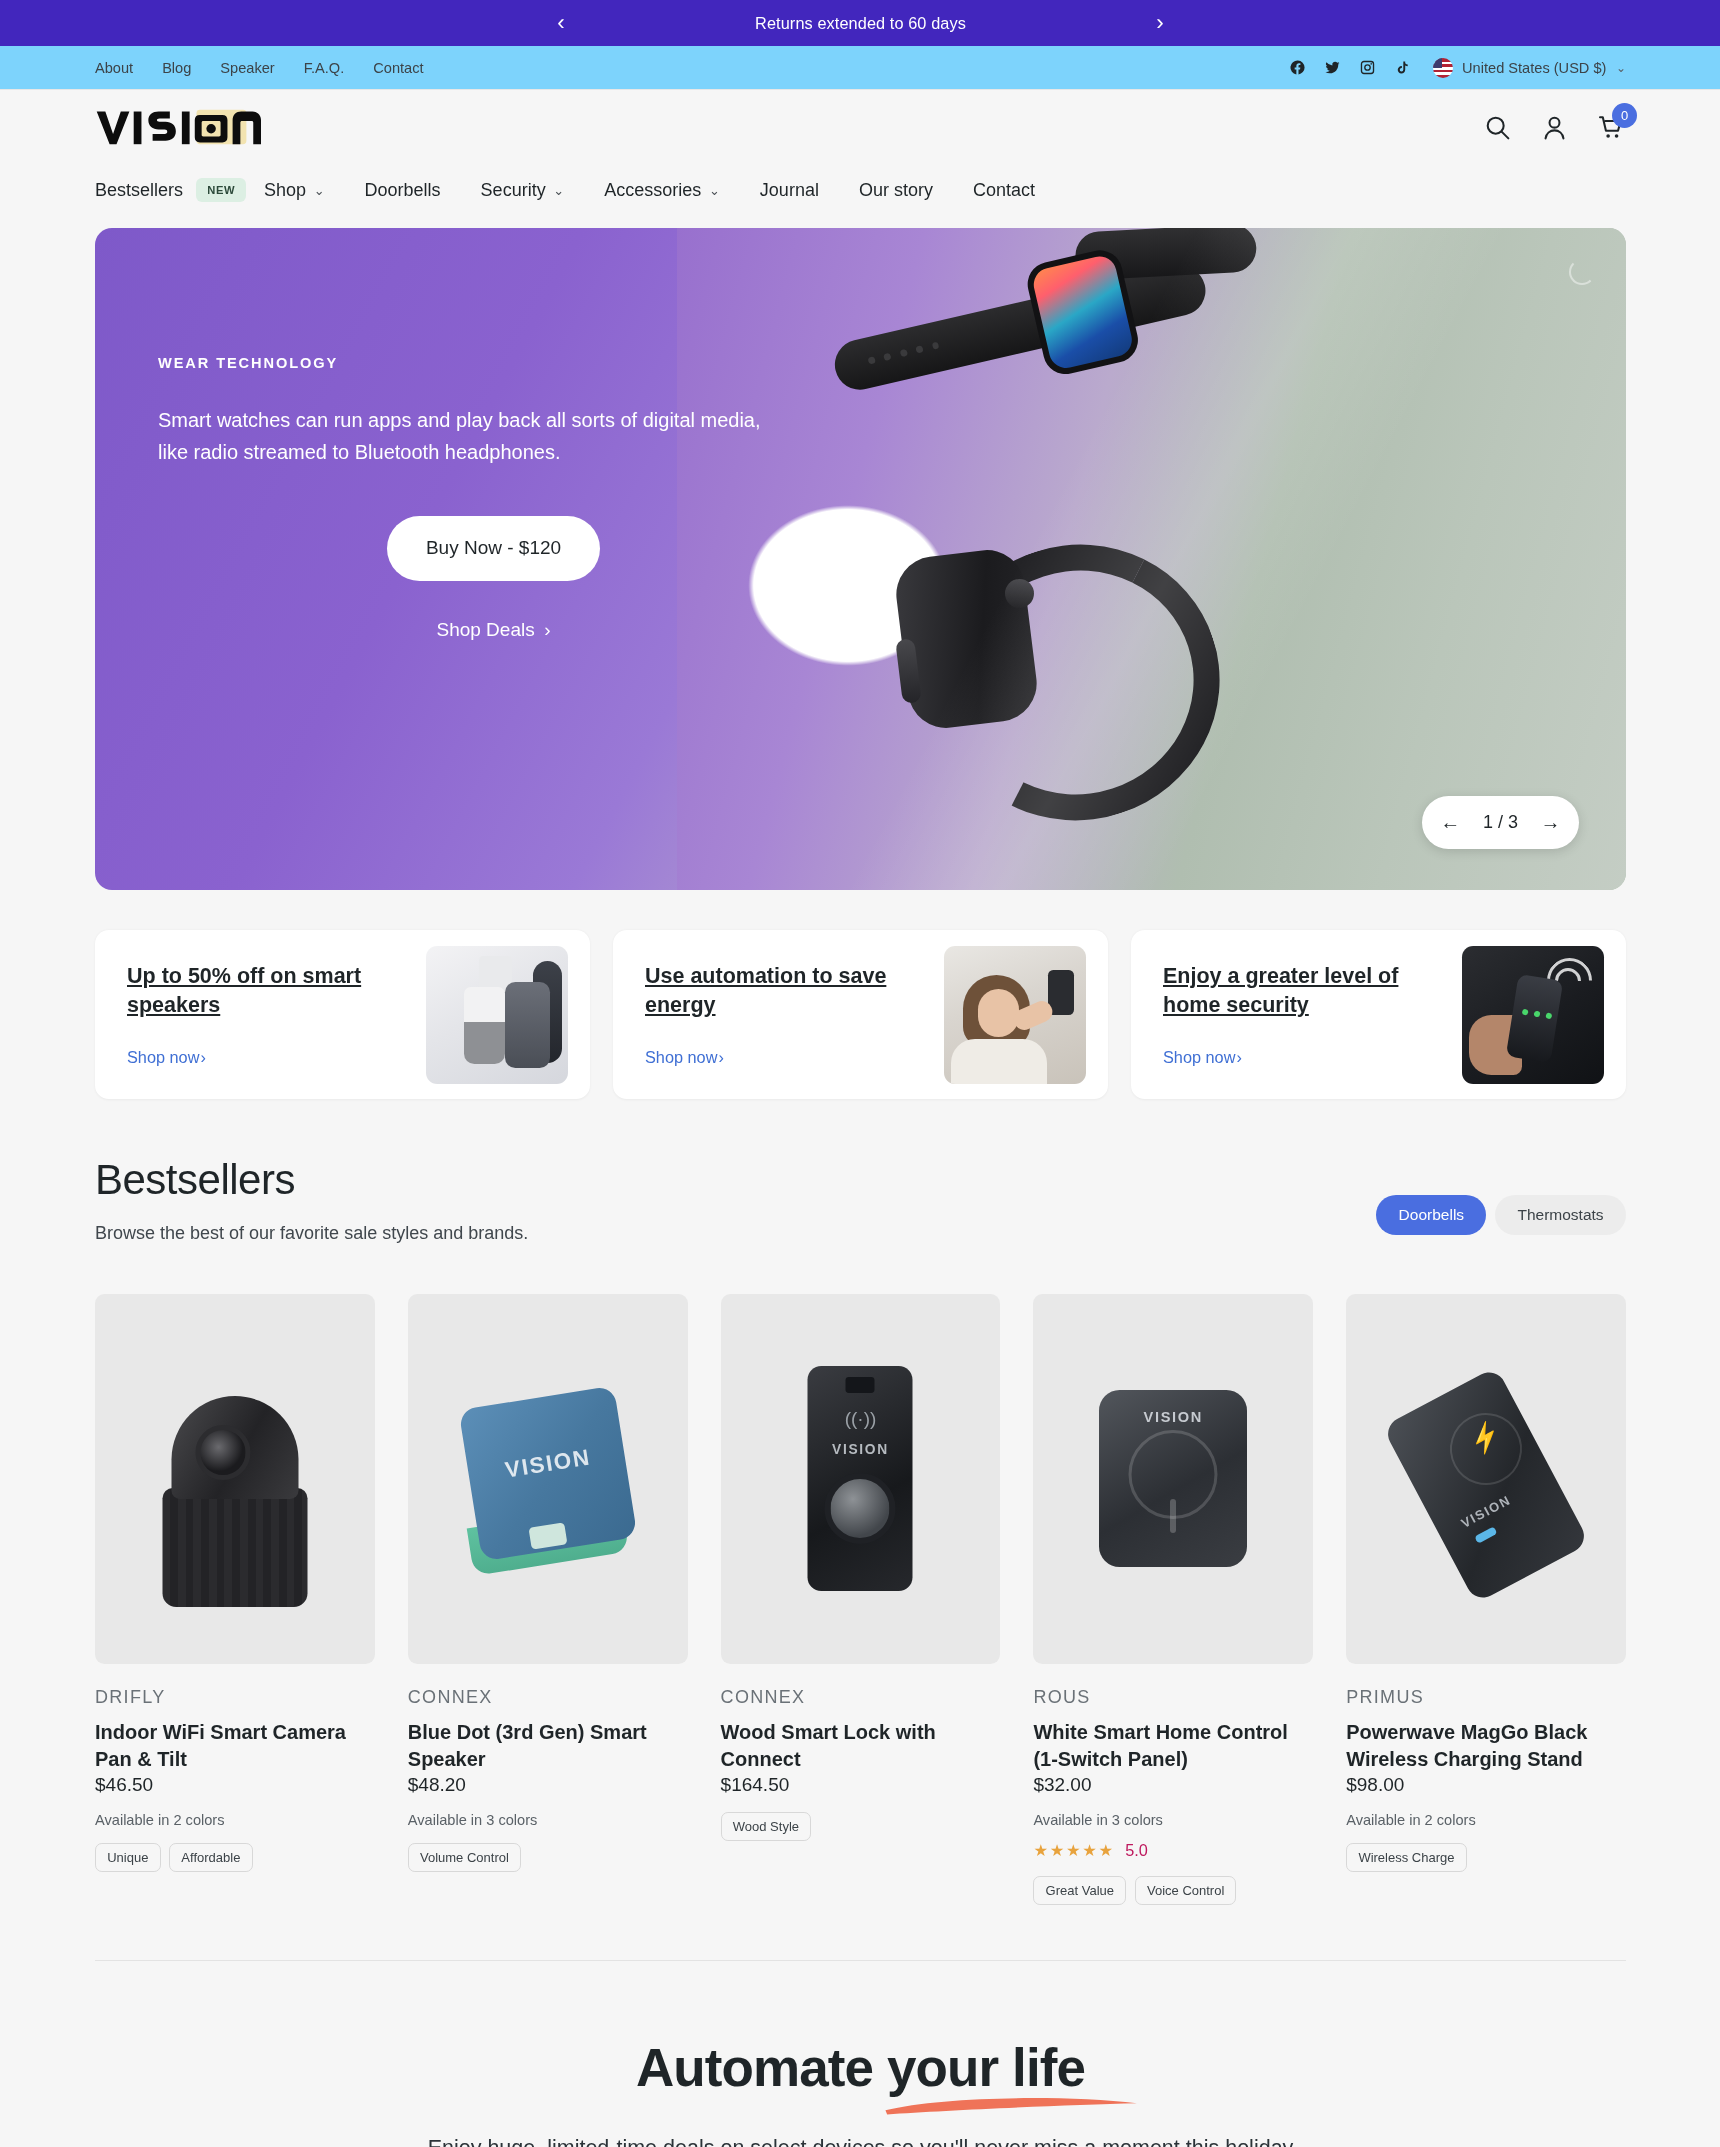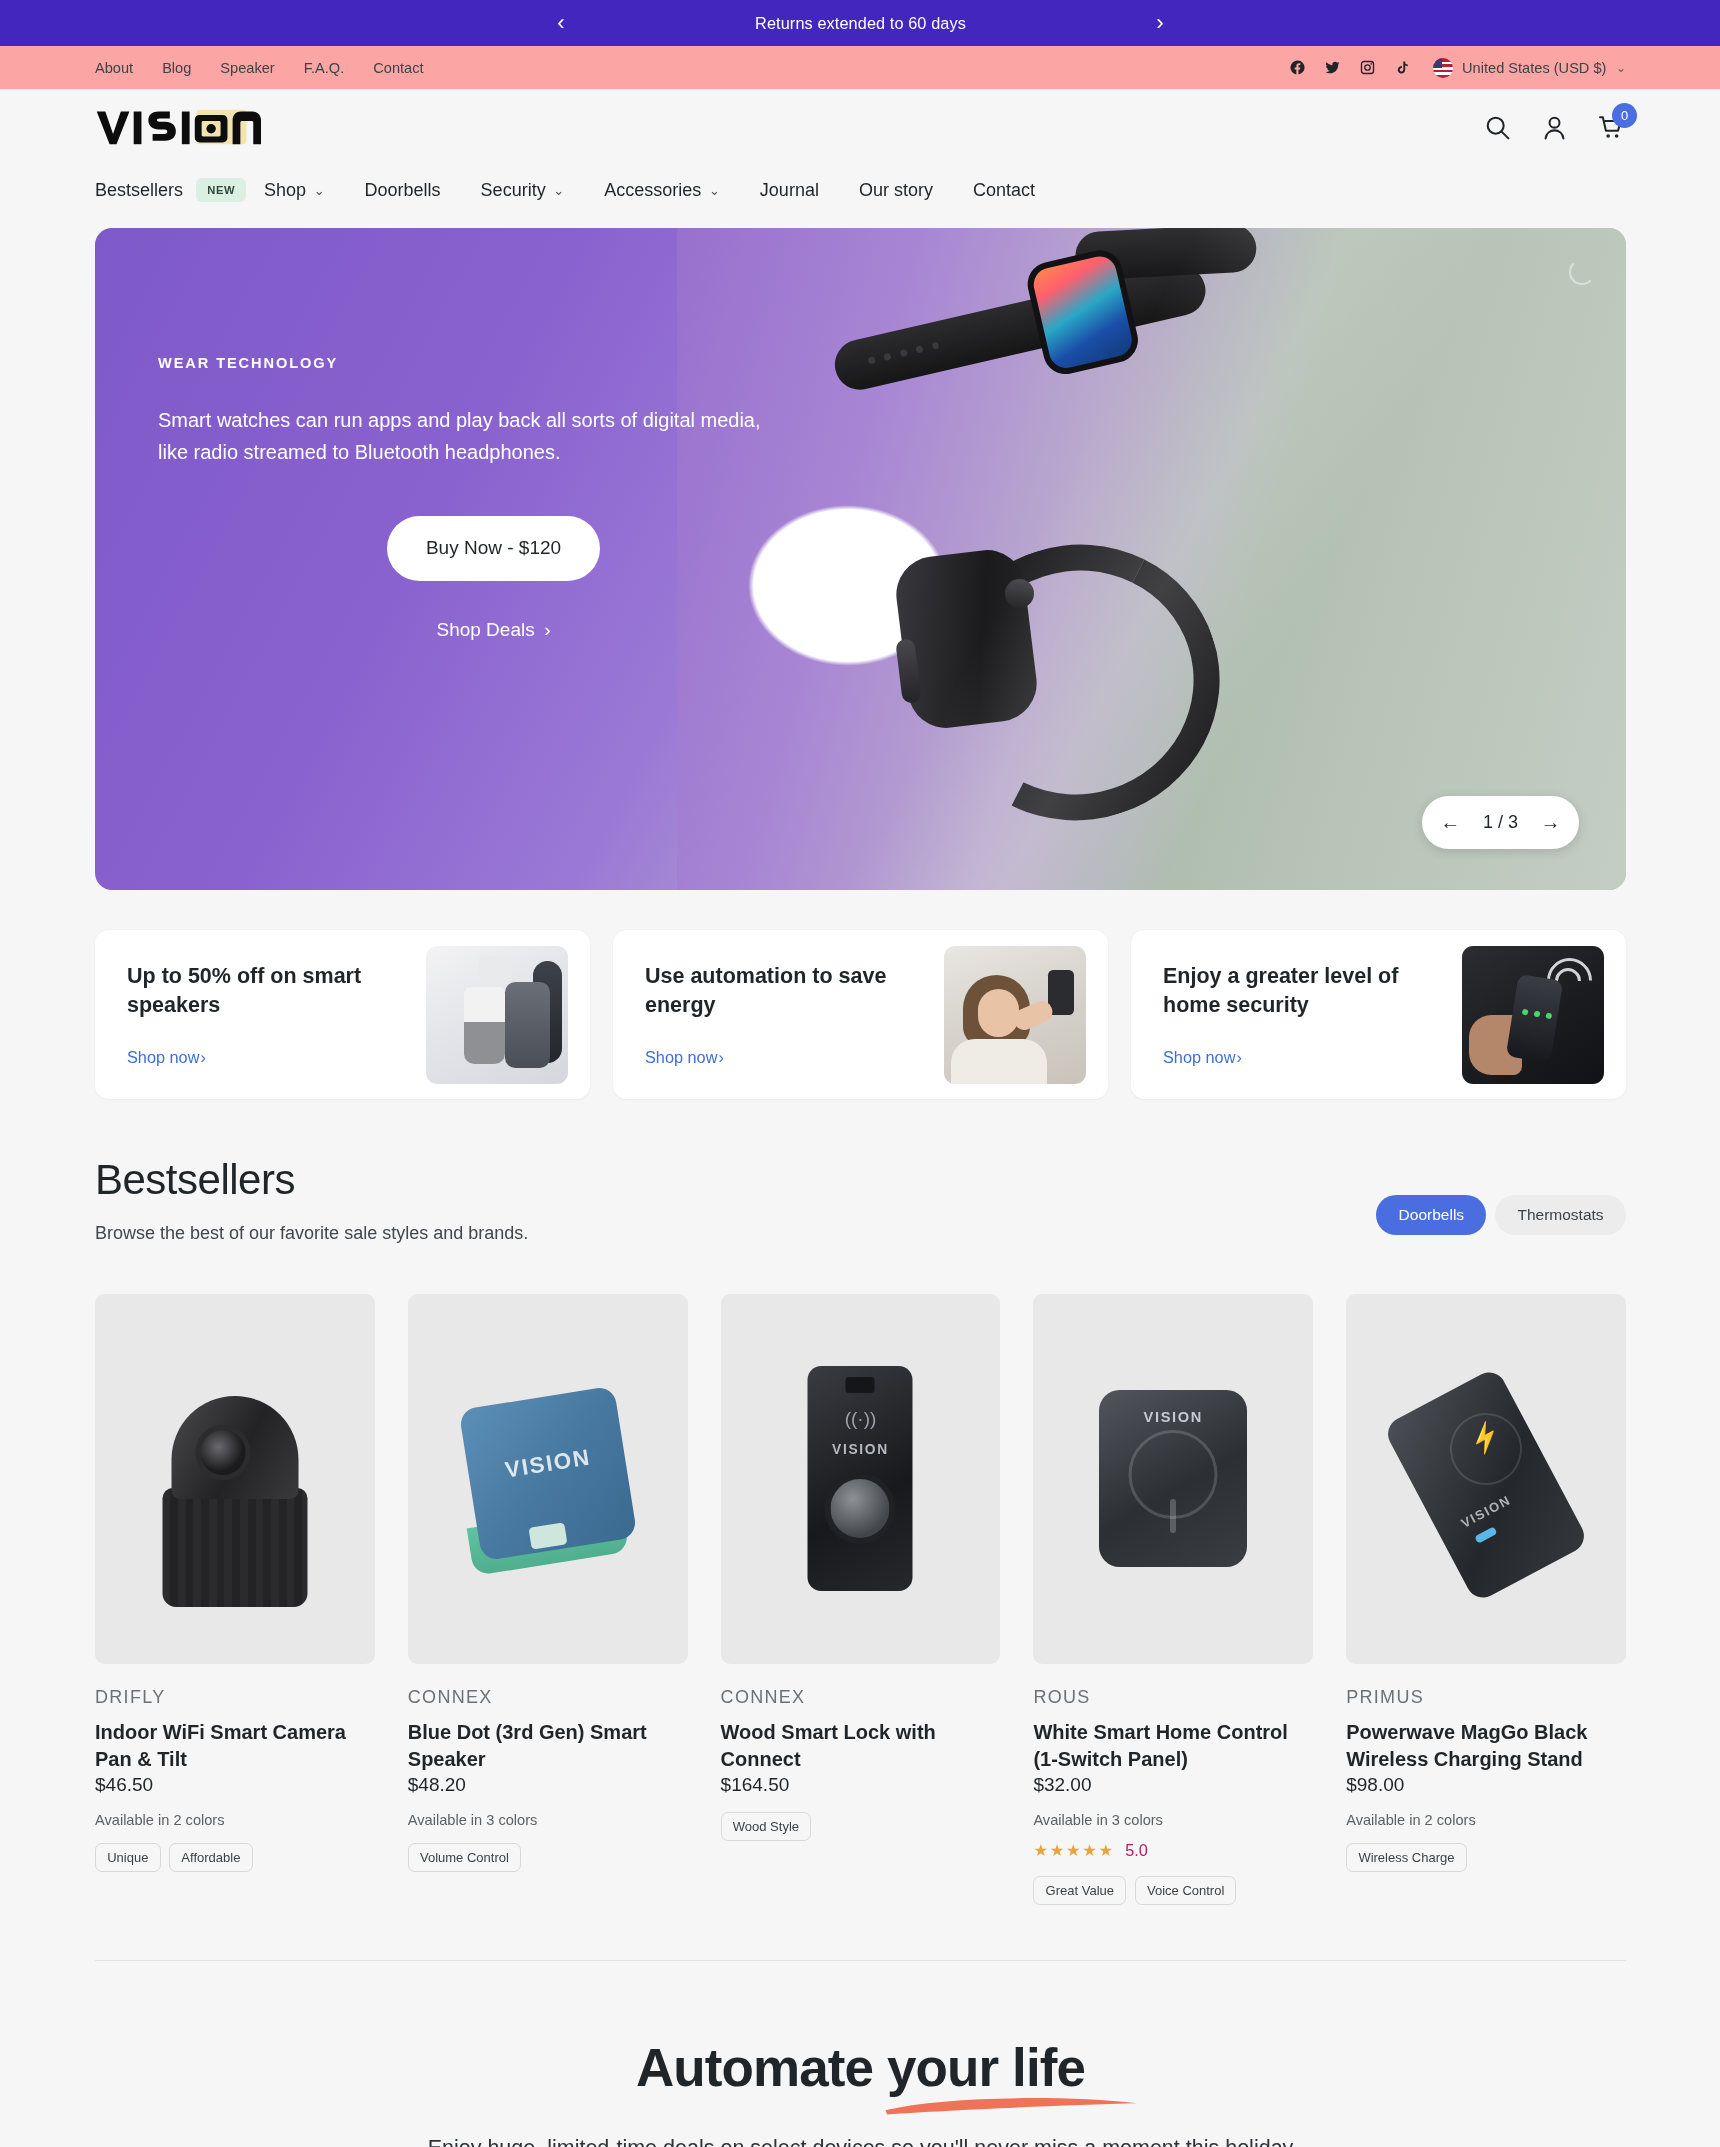--- a/index.html
+++ b/index.html
@@ -21,21 +21,21 @@
   .announce-arrow {
     position:absolute; top:50%; transform:translateY(-50%);
     color:#fff; font-size:22.4px; line-height:1; font-weight:300; cursor:pointer;
     width:34px; text-align:center;
   }
   .announce-arrow.prev { left:544px; }
   .announce-arrow.next { right:544px; }
 
   
   .utility {
-    height:44px; background:#fca5a5; display:flex; align-items:center;
+    height:44px; background:#7dd3fc; display:flex; align-items:center;
     padding:0 95px 0 95px; border-bottom:0.9px solid #e7e7e7;
   }
   .util-links { display:flex; gap:29px; }
   .util-links a {
     font-size:14.6px; color:#3c4348; text-decoration:none;
   }
   .util-right { margin-left:auto; display:flex; align-items:center; gap:0; }
   .social { display:flex; align-items:center; gap:18px; margin-right:22.4px; }
   .social svg { display:block; }
   .flag {
@@ -183,21 +183,21 @@
   }
   .cn-count { font-size:18px; color:#1f2528; padding:0 6px; }
 
   
   .promos { display:flex; gap:23px; padding:40px 95px 0 95px; }
   .promo {
     flex:1; background:#fff; border-radius:13.8px; height:169px;
     display:flex; align-items:center; padding:0 22.4px 0 32px;
     box-shadow:0 0.9px 2.6px rgba(0,0,0,.05);
   }
-  .promo-text { flex:1; padding-right:12px; }
+  .promo-text { flex:1; padding-right:12px;text-decoration:underline; }
   .promo-title {
     font-size:21.5px; font-weight:700; line-height:1.37; color:#1f2528;
     max-width:258px;
   }
   .promo-link {
     color:#3f6fd4; font-size:16.3px; text-decoration:none; margin-top:27.5px;
     display:inline-flex; align-items:center; gap:1px;
   }
   .promo-img {
     width:142px; height:138px; border-radius:11.2px; flex:none; overflow:hidden;

